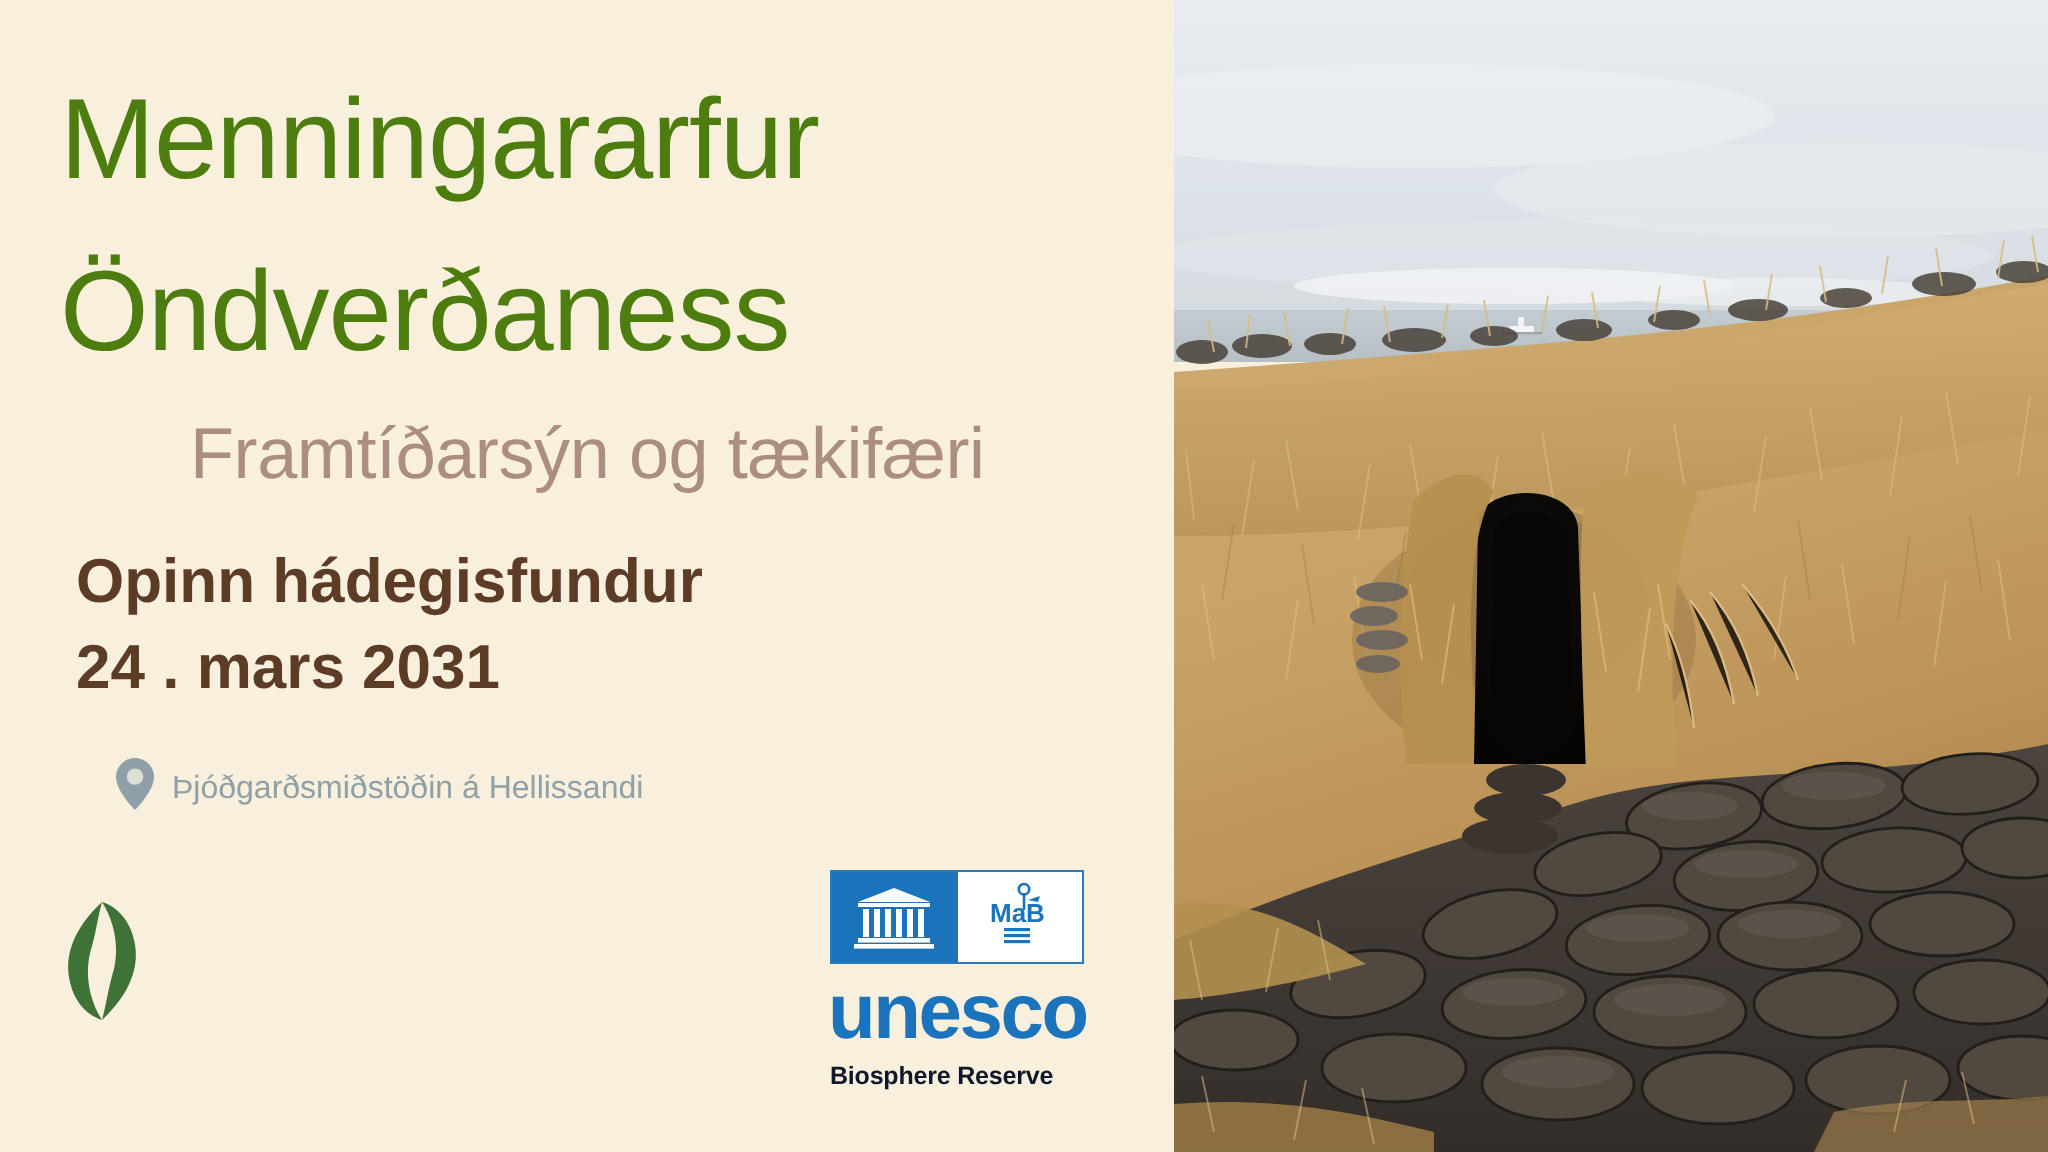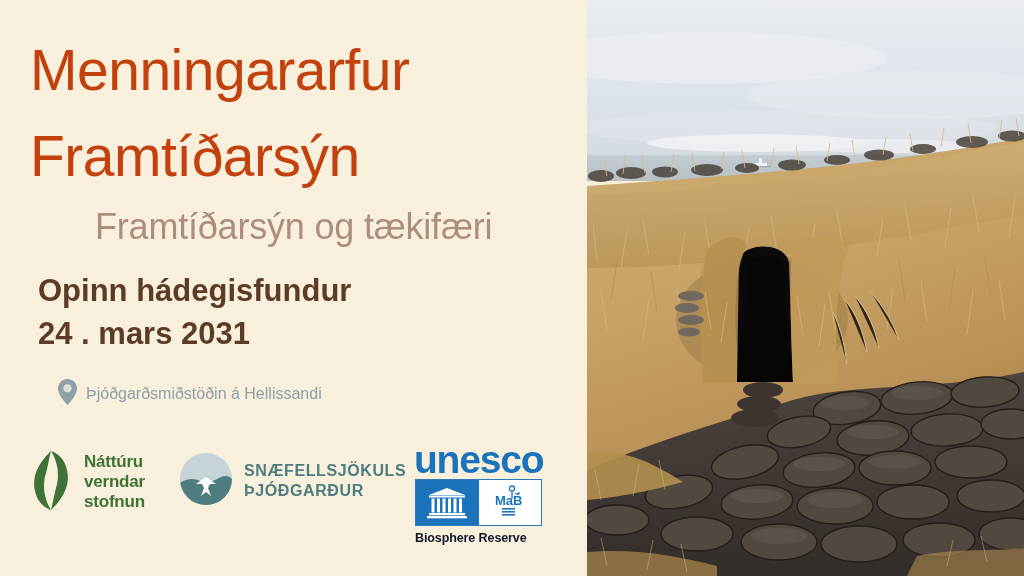--- a/index.html
+++ b/index.html
@@ -21,21 +21,21 @@
     position: absolute;
     left: 0; top: 0;
     width: 587px;
     height: 576px;
     background: #f8efdc;
   }
 
   .title-line {
     position: absolute;
     left: 30px;
-    color: #c2410c;
+    color: #4d7c0f;
     font-size: 57px;
     font-weight: 400;
     letter-spacing: -0.5px;
     white-space: nowrap;
     line-height: 1;
   }
   #title-line-1 { top: 42px; }
   #title-line-2 { top: 128px; }
 
   #subtitle {
@@ -186,21 +186,21 @@
   #photo svg { display: block; }
 </style>
 </head>
 <body>
 
 <div id="poster">
 
   <div id="left-panel">
 
     <div class="title-line" id="title-line-1">Menningararfur</div>
-    <div class="title-line" id="title-line-2">Framtíðarsýn</div>
+    <div class="title-line" id="title-line-2">Öndverðaness</div>
 
     <div id="subtitle">Framtíðarsýn og tækifæri</div>
 
     <div class="meeting-line" id="meeting-kind">Opinn hádegisfundur</div>
     <div class="meeting-line" id="meeting-date">24 . mars 2031</div>
 
     <div id="info-row">
 
       <div class="info-item">
         <span id="pin-icon">
@@ -217,46 +217,24 @@
 
     <div id="logo-row">
 
       <div id="logo-nvs">
         <span id="nvs-mark">
           <svg width="42" height="62" viewBox="0 0 42 62">
             <path d="M21 2 C6 16 2 30 5 42 C7 52 14 59 21 61 C14 50 12 36 16 24 C18 17 19 9 21 2 Z" fill="#3f7236"></path>
             <path d="M21 61 C36 47 40 33 37 21 C35 11 28 4 21 2 C28 13 30 27 26 39 C24 46 23 54 21 61 Z" fill="#3f7236"></path>
           </svg>
         </span>
-        <span id="nvs-text">Náttúru
-verndar
-stofnun</span>
       </div>
 
-      <div id="logo-snp">
-        <span id="snp-mark">
-          <svg width="52" height="52" viewBox="0 0 52 52">
-            <defs>
-              <clipPath id="snpclip">
-                  <circle cx="26" cy="26" r="26"></circle>
-                </clipPath>
-            </defs>
-            <g clip-path="url(#snpclip)">
-              <rect x="0" y="0" width="52" height="52" fill="#c6d3d8"></rect>
-              <path d="M0 30 C9 24 16 26 22 29 C28 32 34 27 41 24 C46 22 49 23 52 26 L52 52 L0 52 Z" fill="#4d7d7f"></path>
-              <path d="M26 24 L16 31 L22 31 L24 35 L21 43 L26 39 L31 43 L28 35 L30 31 L36 31 Z" fill="#ffffff"></path>
-            </g>
-          </svg>
-        </span>
-        <span id="snp-text">SNÆFELLSJÖKULS
-ÞJÓÐGARÐUR</span>
-      </div>
 
       <div id="logo-unesco">
-        <div id="unesco-word">unesco</div>
         <div id="unesco-emblem">
           <div id="unesco-emblem-left">
             <svg width="44" height="34" viewBox="0 0 44 34">
               <path d="M22 2 L40 9 L4 9 Z" fill="#ffffff"></path>
               <rect x="4" y="9.5" width="36" height="2" fill="#ffffff"></rect>
               <rect x="6.5" y="12.5" width="3" height="14" fill="#ffffff"></rect>
               <rect x="12" y="12.5" width="3" height="14" fill="#ffffff"></rect>
               <rect x="17.5" y="12.5" width="3" height="14" fill="#ffffff"></rect>
               <rect x="23" y="12.5" width="3" height="14" fill="#ffffff"></rect>
               <rect x="28.5" y="12.5" width="3" height="14" fill="#ffffff"></rect>
@@ -270,20 +248,21 @@
               <circle cx="22" cy="3.6" r="2.6" fill="none" stroke="#1b74bb" stroke-width="1.3"></circle>
               <path d="M22 6.2 L22 14" stroke="#1b74bb" stroke-width="1.3"></path>
               <path d="M24 9 L30 7 L29 10 Z" fill="#1b74bb"></path>
               <text x="5" y="20" font-family="'Liberation Sans',sans-serif" font-size="13" font-weight="700" fill="#1b74bb">MaB</text>
               <rect x="12" y="23" width="13" height="1.6" fill="#1b74bb"></rect>
               <rect x="12" y="26" width="13" height="1.6" fill="#1b74bb"></rect>
               <rect x="12" y="29" width="13" height="1.6" fill="#1b74bb"></rect>
             </svg>
           </div>
         </div>
+        <div id="unesco-word">unesco</div>
         <div id="unesco-sub">Biosphere Reserve</div>
       </div>
 
     </div>
   </div>
 
   <div id="photo">
     <svg width="437" height="576" viewBox="0 0 437 576">
       <defs>
         <linearGradient id="skyg" x1="0" y1="0" x2="0" y2="1">

